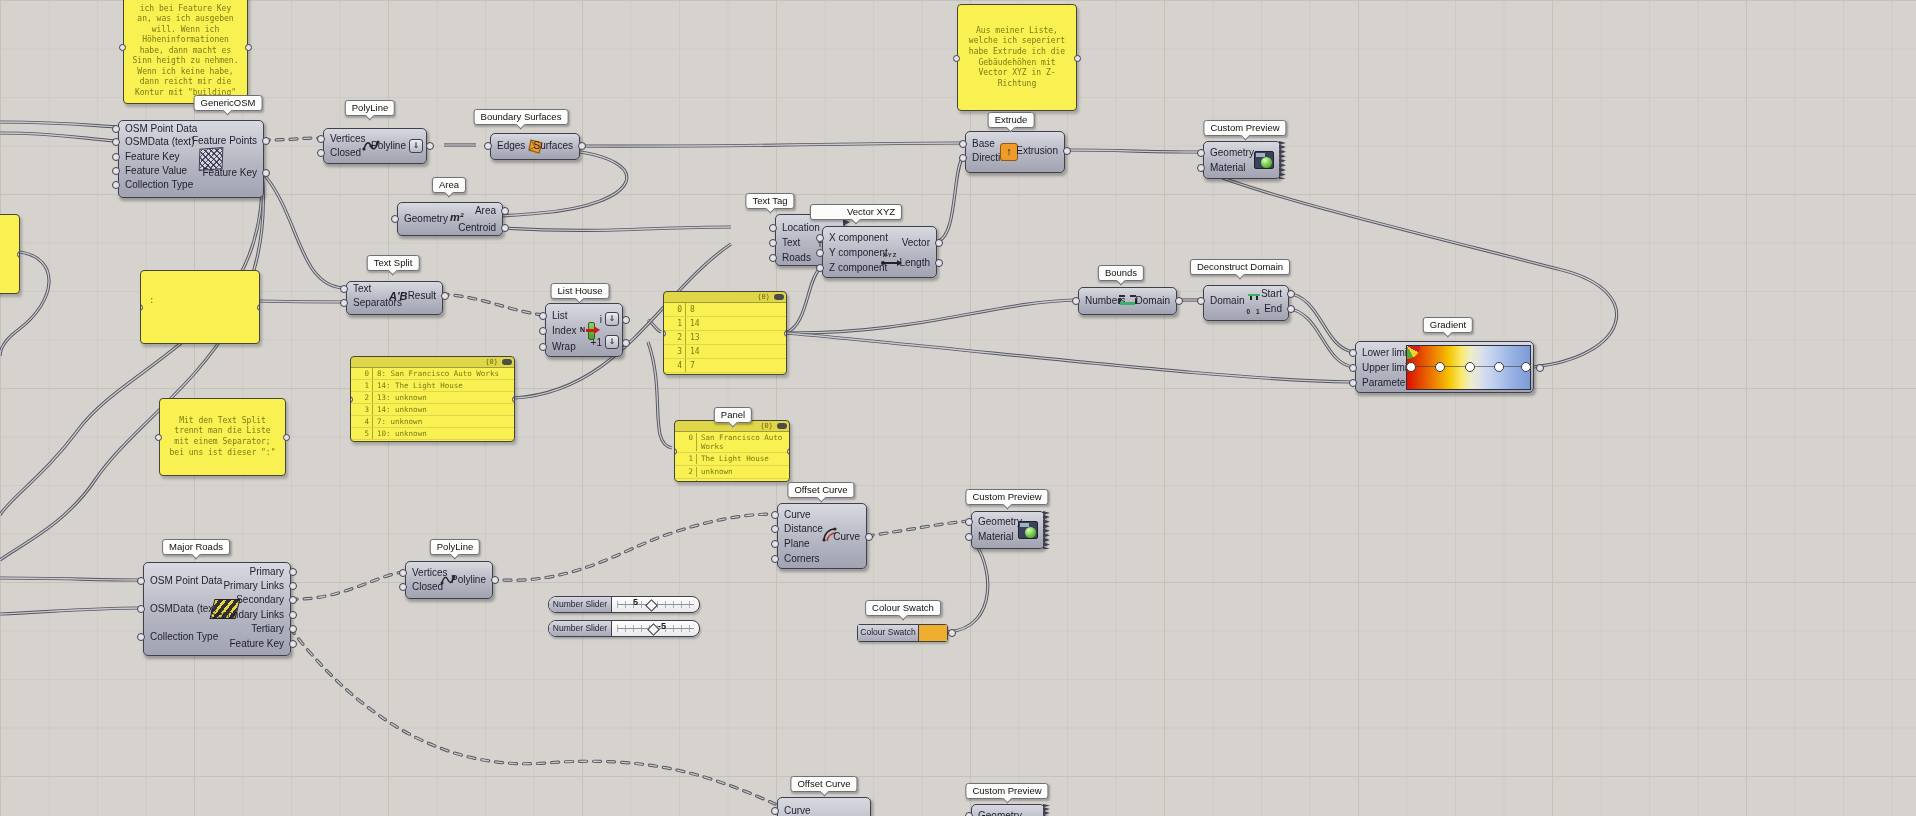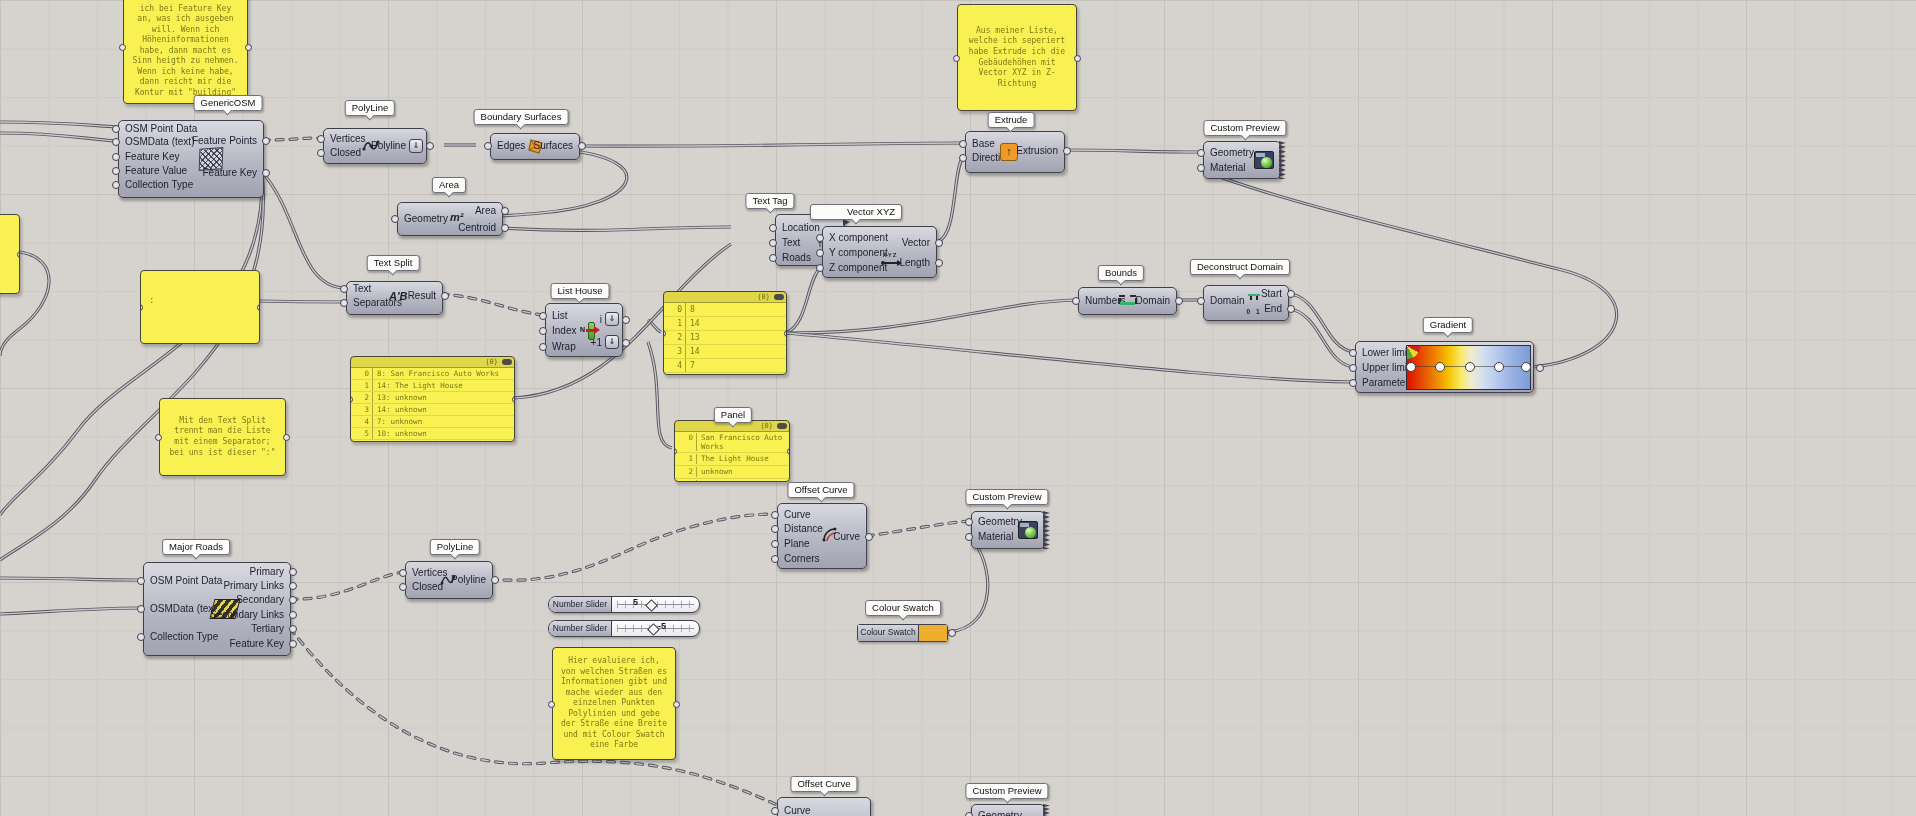--- a/index.html
+++ b/index.html
@@ -236,29 +236,20 @@
 <div class="note" style="left:957px;top:4px;width:112px;height:101px;">Aus meiner Liste,
 welche ich seperiert
 habe Extrude ich die
 Gebäudehöhen mit
 Vector XYZ in Z-
 Richtung</div>
 <div class="note" style="left:159px;top:398px;width:119px;height:72px;">Mit den Text Split
 trennt man die Liste
 mit einem Separator;
 bei uns ist dieser ":"</div>
-<div class="note" style="left:552px;top:647px;width:116px;height:107px;">Hier evaluiere ich,
-von welchen Straßen es
-Informationen gibt und
-mache wieder aus den
-einzelnen Punkten
-Polylinien und gebe
-der Straße eine Breite
-und mit Colour Swatch
-eine Farbe</div>
 
 <div class="panel" style="left:-28px;top:214px;width:46px;height:78px;"></div>
 
 <div class="panel" style="left:140px;top:270px;width:118px;height:72px;">
   <span class="sep-txt">:</span>
 </div>
 
 <div class="tag" style="left:190px;top:95px;margin-left:38px;">GenericOSM</div>
 <div class="comp" style="left:118px;top:120px;width:144px;height:76px;">
   <span class="p in" style="top:1px">OSM Point Data</span>

